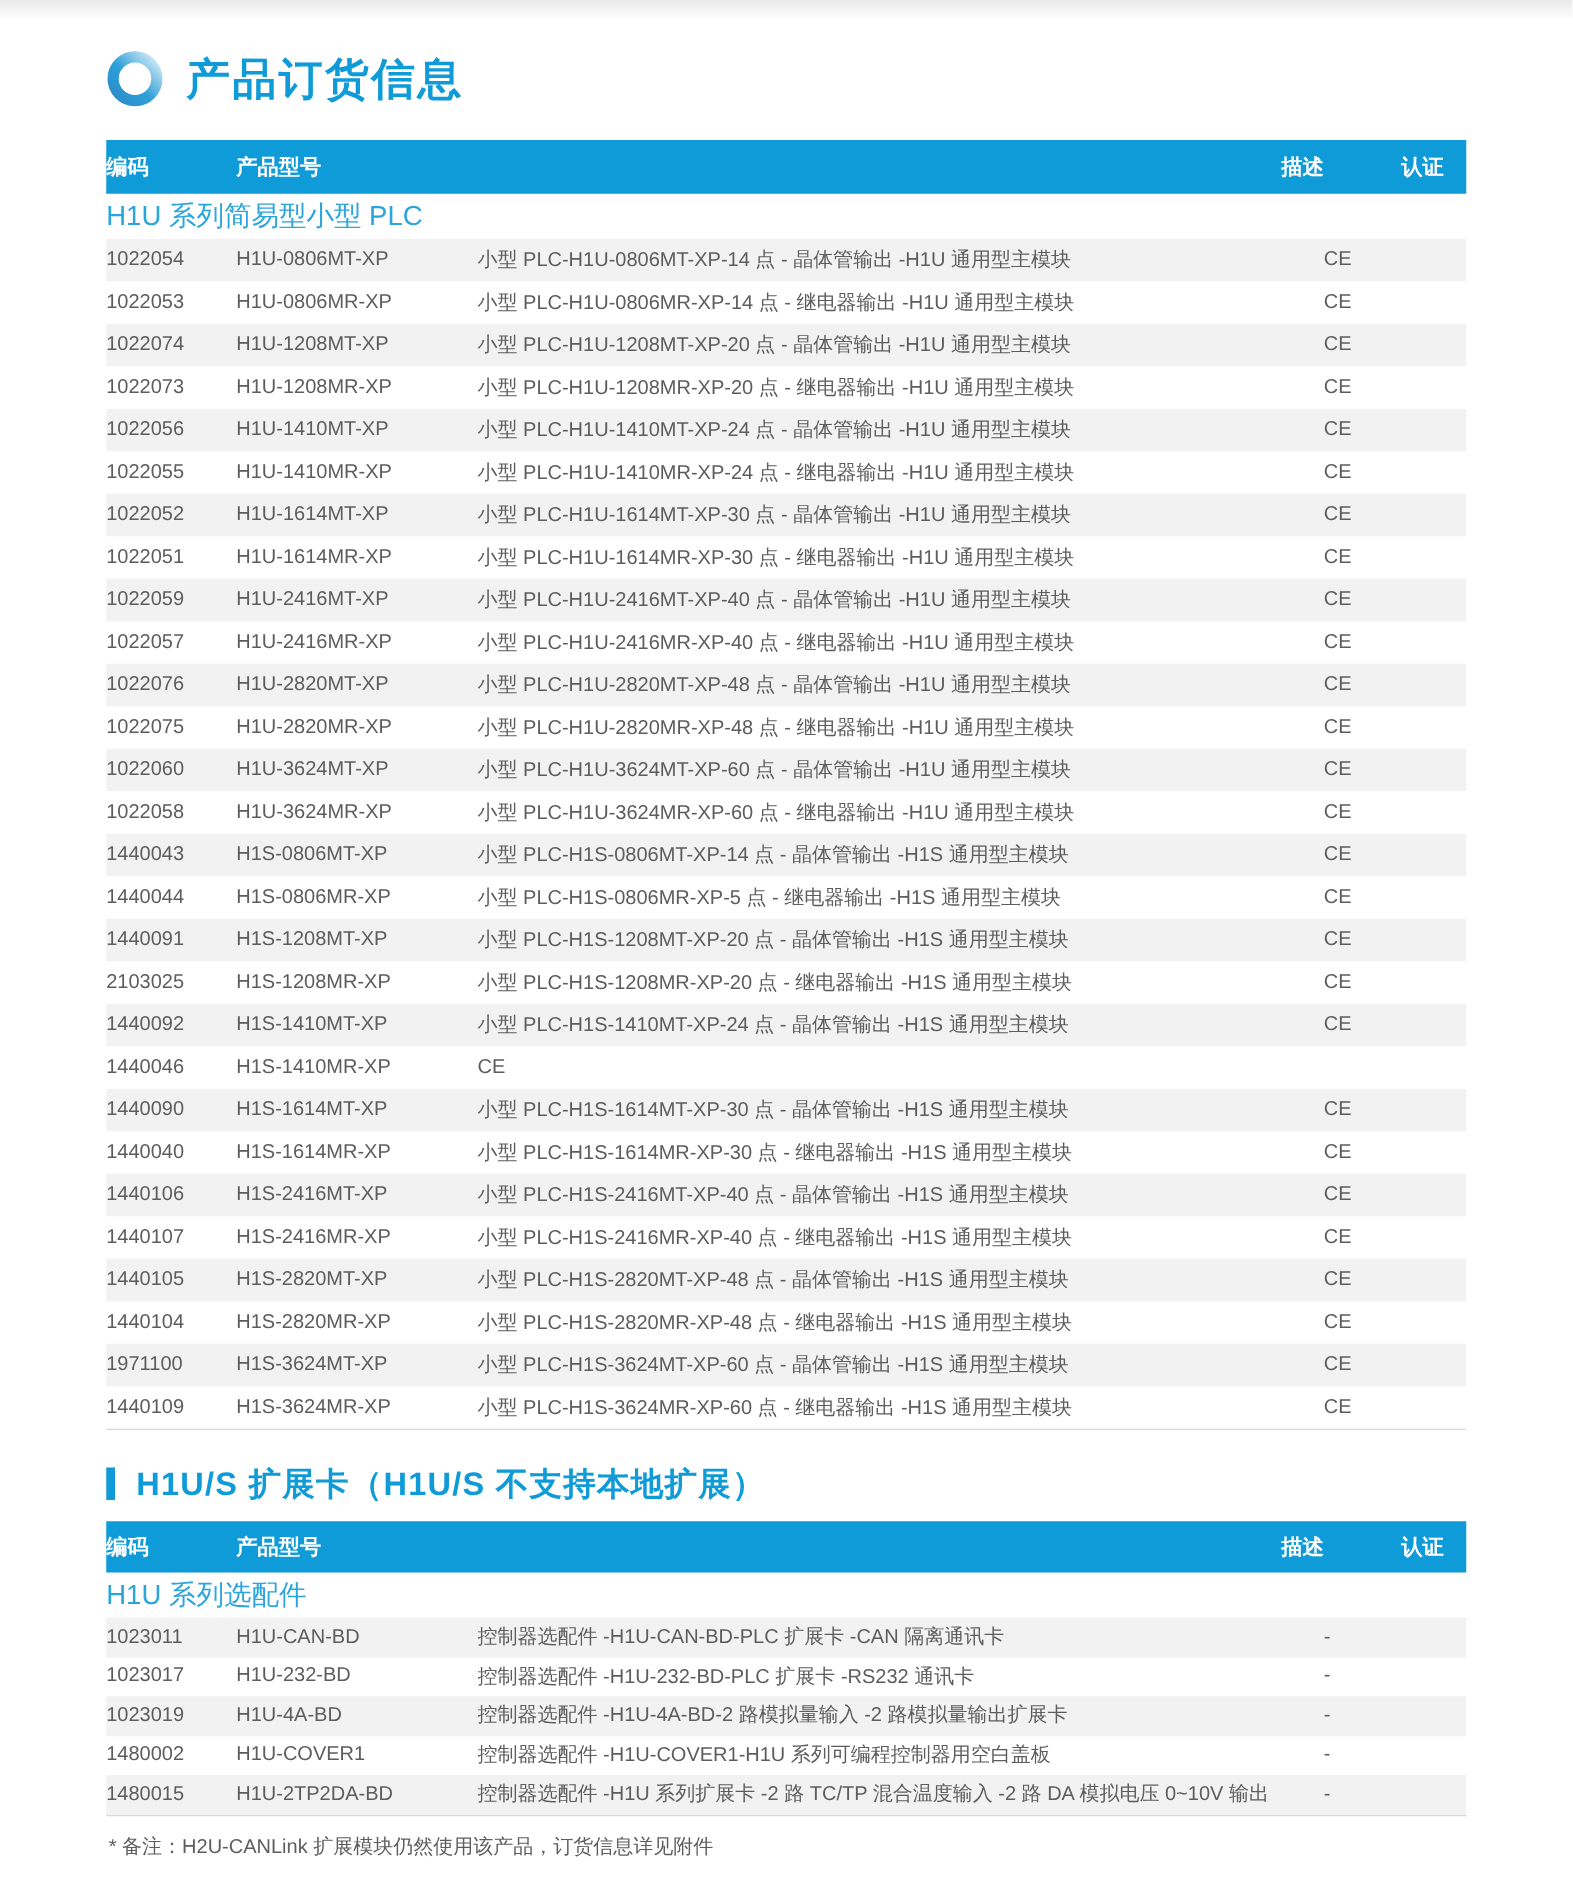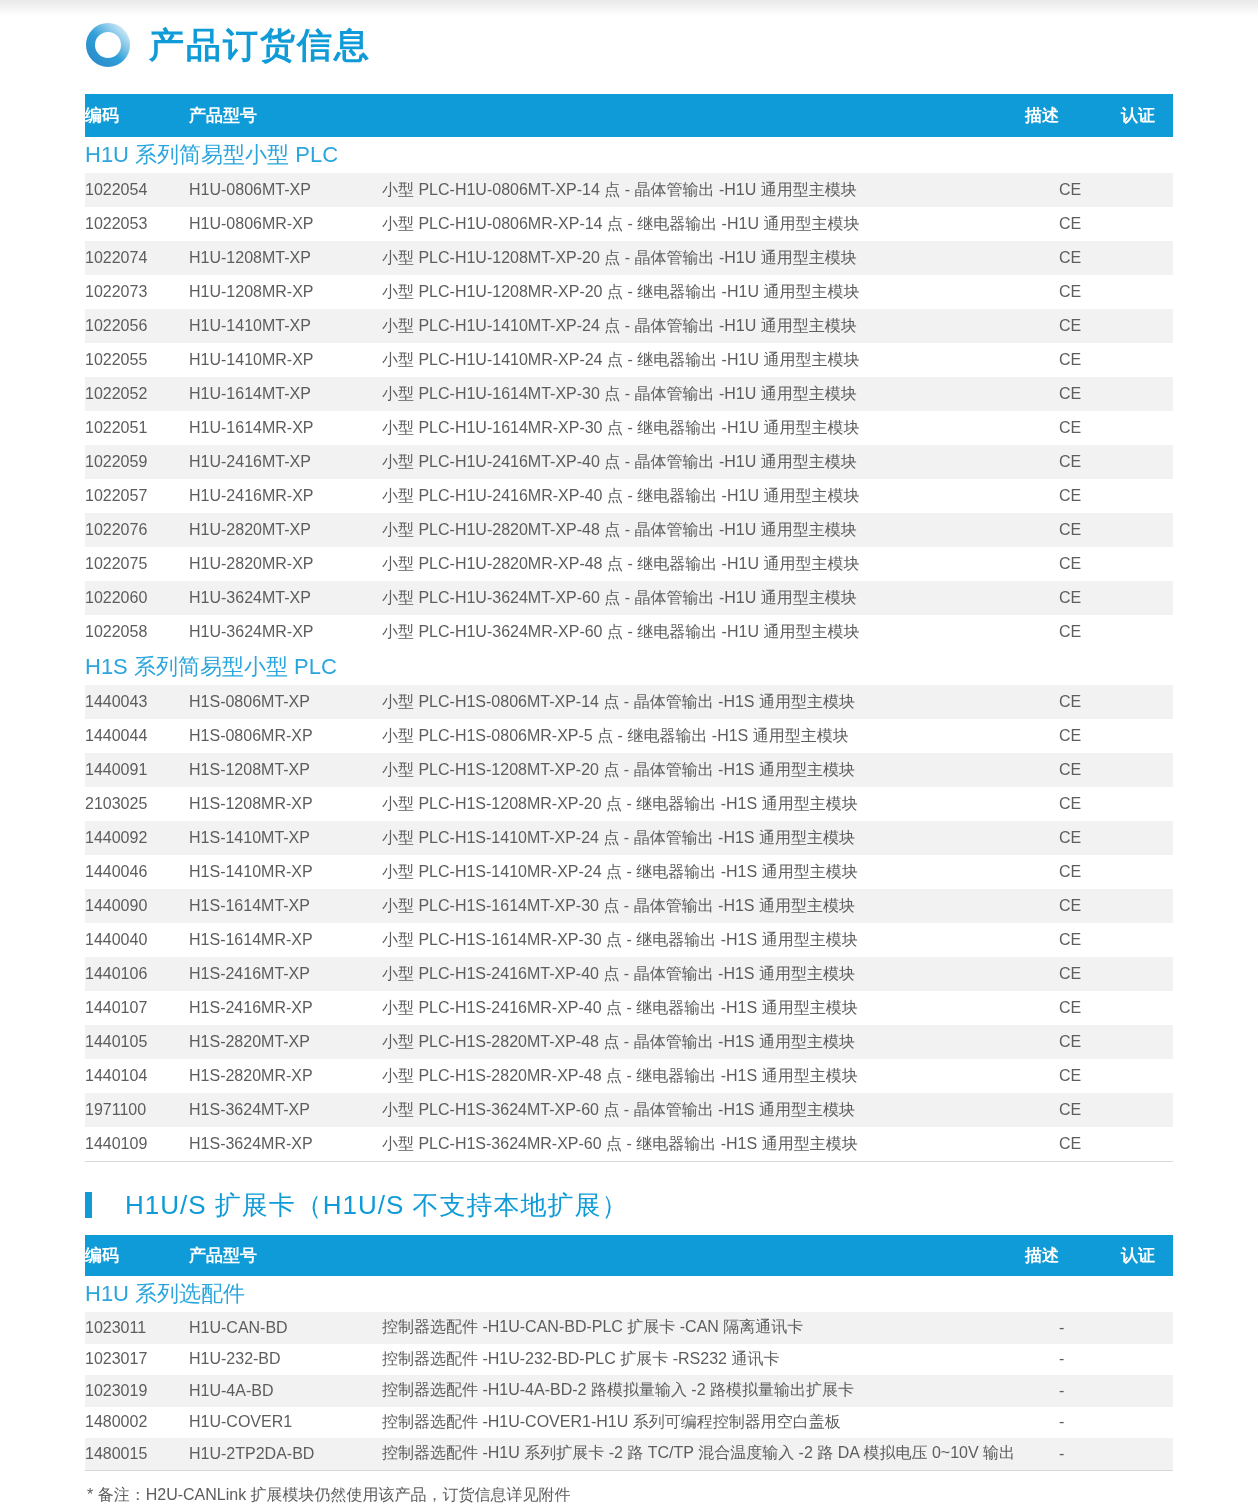--- a/index.html
+++ b/index.html
@@ -10,42 +10,42 @@
     --border:#D8D8D8;
   }
   *{box-sizing:border-box;}
   html,body{margin:0;padding:0;}
   body{
     width:1258px;height:1510px;background:#ffffff;overflow:hidden;
     font-family:"Liberation Sans","DejaVu Sans",sans-serif;
     color:var(--text-gray);
   }
   .top-shade{width:1258px;height:16px;background:linear-gradient(#e9e9e9,#ffffff);}
-  .doc-header{margin:4px 0 0 85px;display:flex;align-items:center;gap:18px;height:50px;}
+  .doc-header{margin:22px 0 0 85px;display:flex;align-items:center;gap:18px;height:50px;}
   .ring-icon{width:46px;height:46px;display:inline-block;}
   .page-title{margin:0;font-size:35px;font-weight:bold;color:var(--accent);letter-spacing:2px;}
 
   .table-block{width:1088px;margin-left:85px;border-bottom:1px solid var(--border);}
   .row{display:grid;grid-template-columns:104px 193px 677px 96px;align-items:center;}
   .thead{background:var(--accent);color:#ffffff;font-weight:bold;font-size:17px;}
   .t1 .thead{height:43px;}
   .t2 .thead{height:41px;}
   .thead .h3,.thead .h4{text-align:right;}
   .group-row{height:36px;color:var(--group-blue);font-size:22px;display:flex;align-items:center;}
   .data-row{font-size:16px;color:var(--text-gray);}
   .t1 .data-row{height:34px;}
   .t2 .data-row{height:31.5px;}
   .data-row.striped{background:var(--stripe);}
   .c4{}
   .c3{white-space:nowrap;overflow:hidden;}
 
   .t1{margin-top:24px;}
   .sub-heading{margin:28px 0 0 85px;display:flex;align-items:center;gap:17px;height:30px;}
   .heading-bar{width:7px;height:26px;background:var(--accent);}
-  .section-title{margin:16px;font-size:26px;font-weight:normal;color:var(--accent);letter-spacing:1px;}
+  .section-title{margin:0;font-size:26px;font-weight:bold;color:var(--accent);letter-spacing:1px;}
   .t2{margin-top:15px;}
   .footnote{margin:14px 0 0 87px;font-size:16px;color:var(--text-gray);}
 </style>
 </head>
 <body>
 
 <div class="top-shade"></div>
 
 <header class="doc-header">
   <span class="ring-icon">
@@ -151,23 +151,20 @@
         <span class="c2">H1U-3624MT-XP</span>
         <span class="c3">小型 PLC-H1U-3624MT-XP-60 点 - 晶体管输出 -H1U 通用型主模块</span>
         <span class="c4">CE</span>
       </div>
       <div class="row data-row">
         <span class="c1">1022058</span>
         <span class="c2">H1U-3624MR-XP</span>
         <span class="c3">小型 PLC-H1U-3624MR-XP-60 点 - 继电器输出 -H1U 通用型主模块</span>
         <span class="c4">CE</span>
       </div>
-      <div class="group-row">
-        <span>H1S 系列简易型小型 PLC</span>
-      </div>
       <div class="row data-row striped">
         <span class="c1">1440043</span>
         <span class="c2">H1S-0806MT-XP</span>
         <span class="c3">小型 PLC-H1S-0806MT-XP-14 点 - 晶体管输出 -H1S 通用型主模块</span>
         <span class="c4">CE</span>
       </div>
       <div class="row data-row">
         <span class="c1">1440044</span>
         <span class="c2">H1S-0806MR-XP</span>
         <span class="c3">小型 PLC-H1S-0806MR-XP-5 点 - 继电器输出 -H1S 通用型主模块</span>
@@ -187,21 +184,20 @@
       </div>
       <div class="row data-row striped">
         <span class="c1">1440092</span>
         <span class="c2">H1S-1410MT-XP</span>
         <span class="c3">小型 PLC-H1S-1410MT-XP-24 点 - 晶体管输出 -H1S 通用型主模块</span>
         <span class="c4">CE</span>
       </div>
       <div class="row data-row">
         <span class="c1">1440046</span>
         <span class="c2">H1S-1410MR-XP</span>
-        <span class="c3">小型 PLC-H1S-1410MR-XP-24 点 - 继电器输出 -H1S 通用型主模块</span>
         <span class="c4">CE</span>
       </div>
       <div class="row data-row striped">
         <span class="c1">1440090</span>
         <span class="c2">H1S-1614MT-XP</span>
         <span class="c3">小型 PLC-H1S-1614MT-XP-30 点 - 晶体管输出 -H1S 通用型主模块</span>
         <span class="c4">CE</span>
       </div>
       <div class="row data-row">
         <span class="c1">1440040</span>

